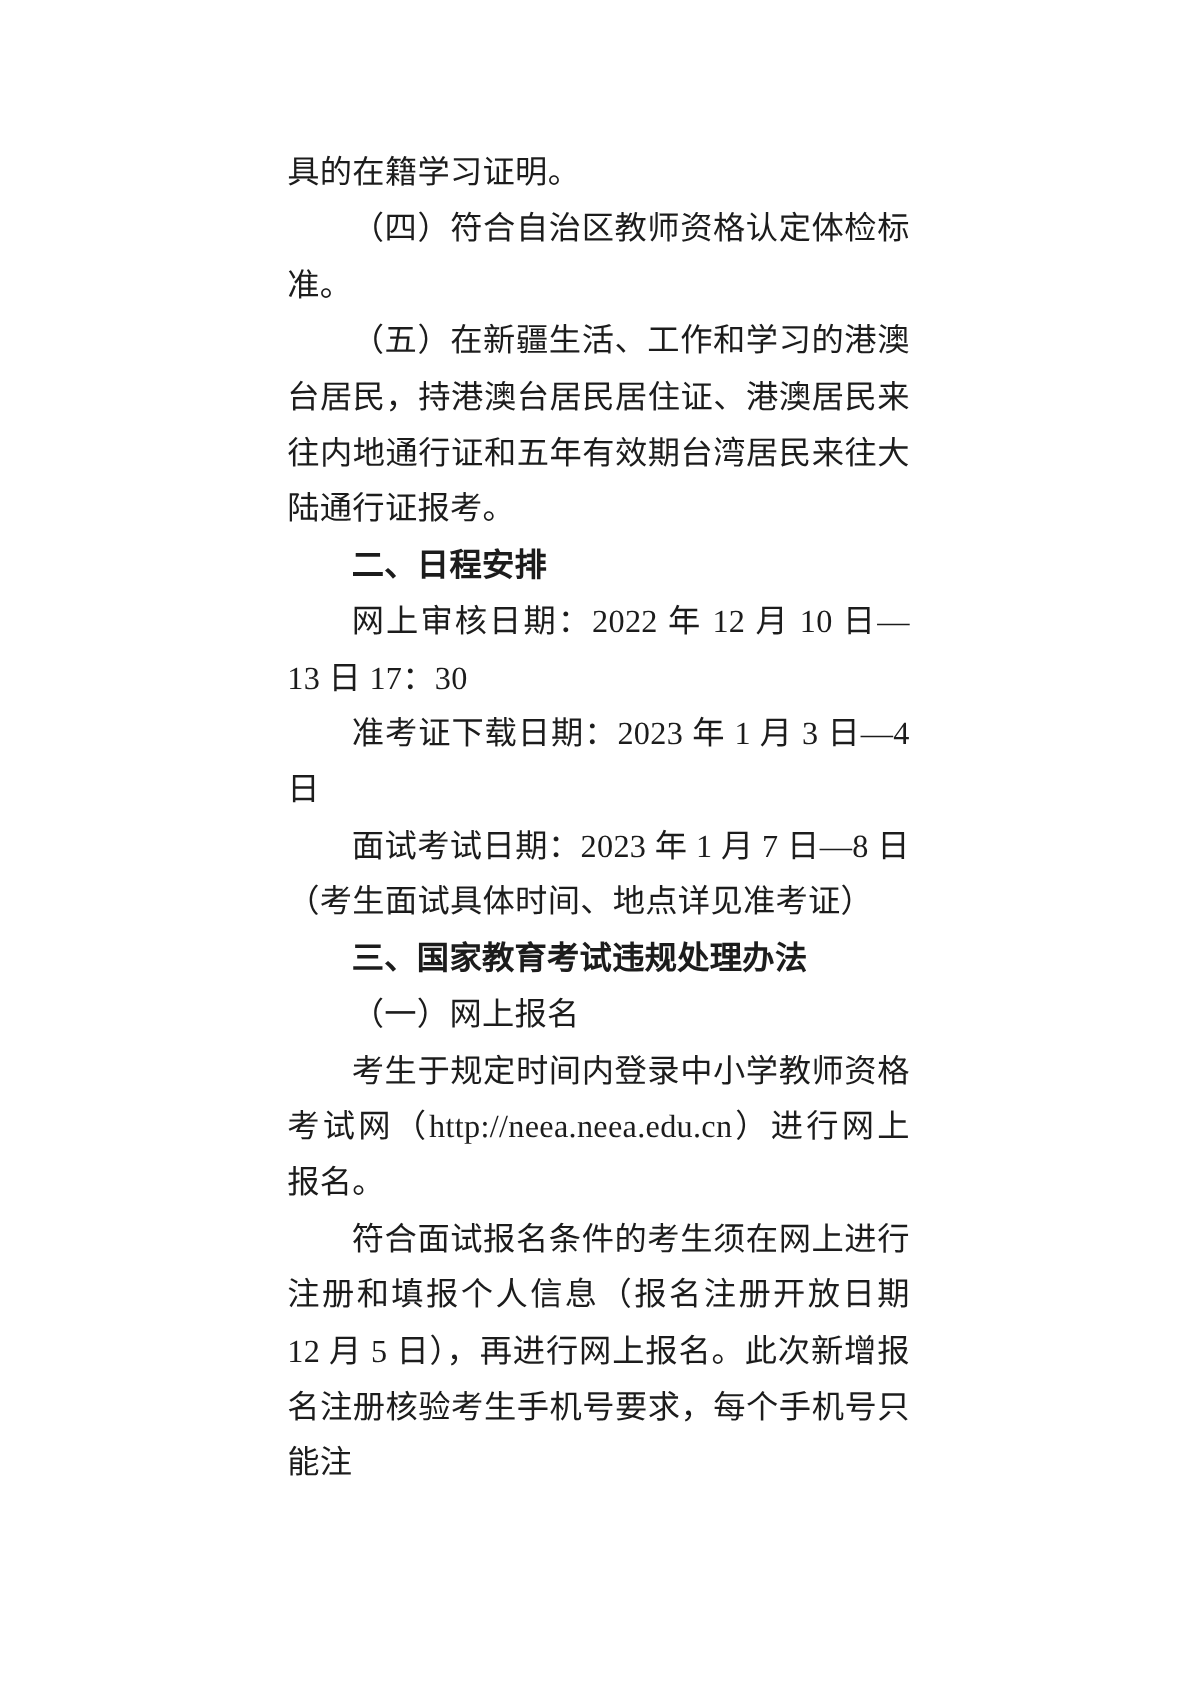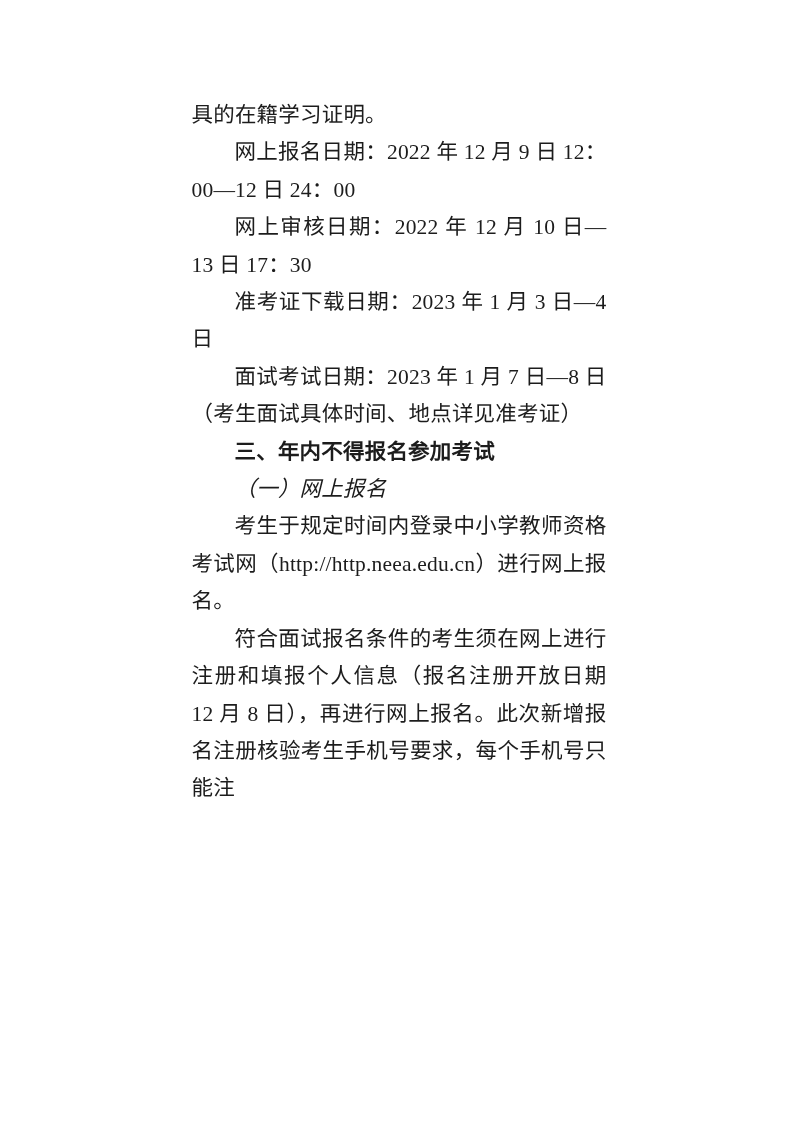--- a/index.html
+++ b/index.html
@@ -32,29 +32,30 @@
   .indent {
     text-indent: 2em;
   }
   .heading {
     font-family: "Liberation Sans", "DejaVu Sans", sans-serif;
     font-weight: bold;
     color: #000000;
     letter-spacing: 0.5px;
   }
   .subheading {
-    font-style: italic;
   }
 </style>
 </head>
 <body>
 
 <div class="page">
   <p>具的在籍学习证明。</p>
-  <p class="indent">网上报名日期：2022 年 12 月 9 日 12：00—12 日 24：00</p>
+  <p class="indent">（四）符合自治区教师资格认定体检标准。</p>
+  <p class="indent">（五）在新疆生活、工作和学习的港澳台居民，持港澳台居民居住证、港澳居民来往内地通行证和五年有效期台湾居民来往大陆通行证报考。</p>
+  <p class="indent heading">二、日程安排</p>
   <p class="indent">网上审核日期：2022 年 12 月 10 日—13 日 17：30</p>
   <p class="indent">准考证下载日期：2023 年 1 月 3 日—4 日</p>
   <p class="indent">面试考试日期：2023 年 1 月 7 日—8 日（考生面试具体时间、地点详见准考证）</p>
-  <p class="indent heading">三、年内不得报名参加考试</p>
+  <p class="indent heading">三、国家教育考试违规处理办法</p>
   <p class="indent subheading">（一）网上报名</p>
-  <p class="indent">考生于规定时间内登录中小学教师资格考试网（http://http.neea.edu.cn）进行网上报名。</p>
-  <p class="indent">符合面试报名条件的考生须在网上进行注册和填报个人信息（报名注册开放日期 12 月 8 日），再进行网上报名。此次新增报名注册核验考生手机号要求，每个手机号只能注</p>
+  <p class="indent">考生于规定时间内登录中小学教师资格考试网（http://neea.neea.edu.cn）进行网上报名。</p>
+  <p class="indent">符合面试报名条件的考生须在网上进行注册和填报个人信息（报名注册开放日期 12 月 5 日），再进行网上报名。此次新增报名注册核验考生手机号要求，每个手机号只能注</p>
 </div>
 
 </body></html>

